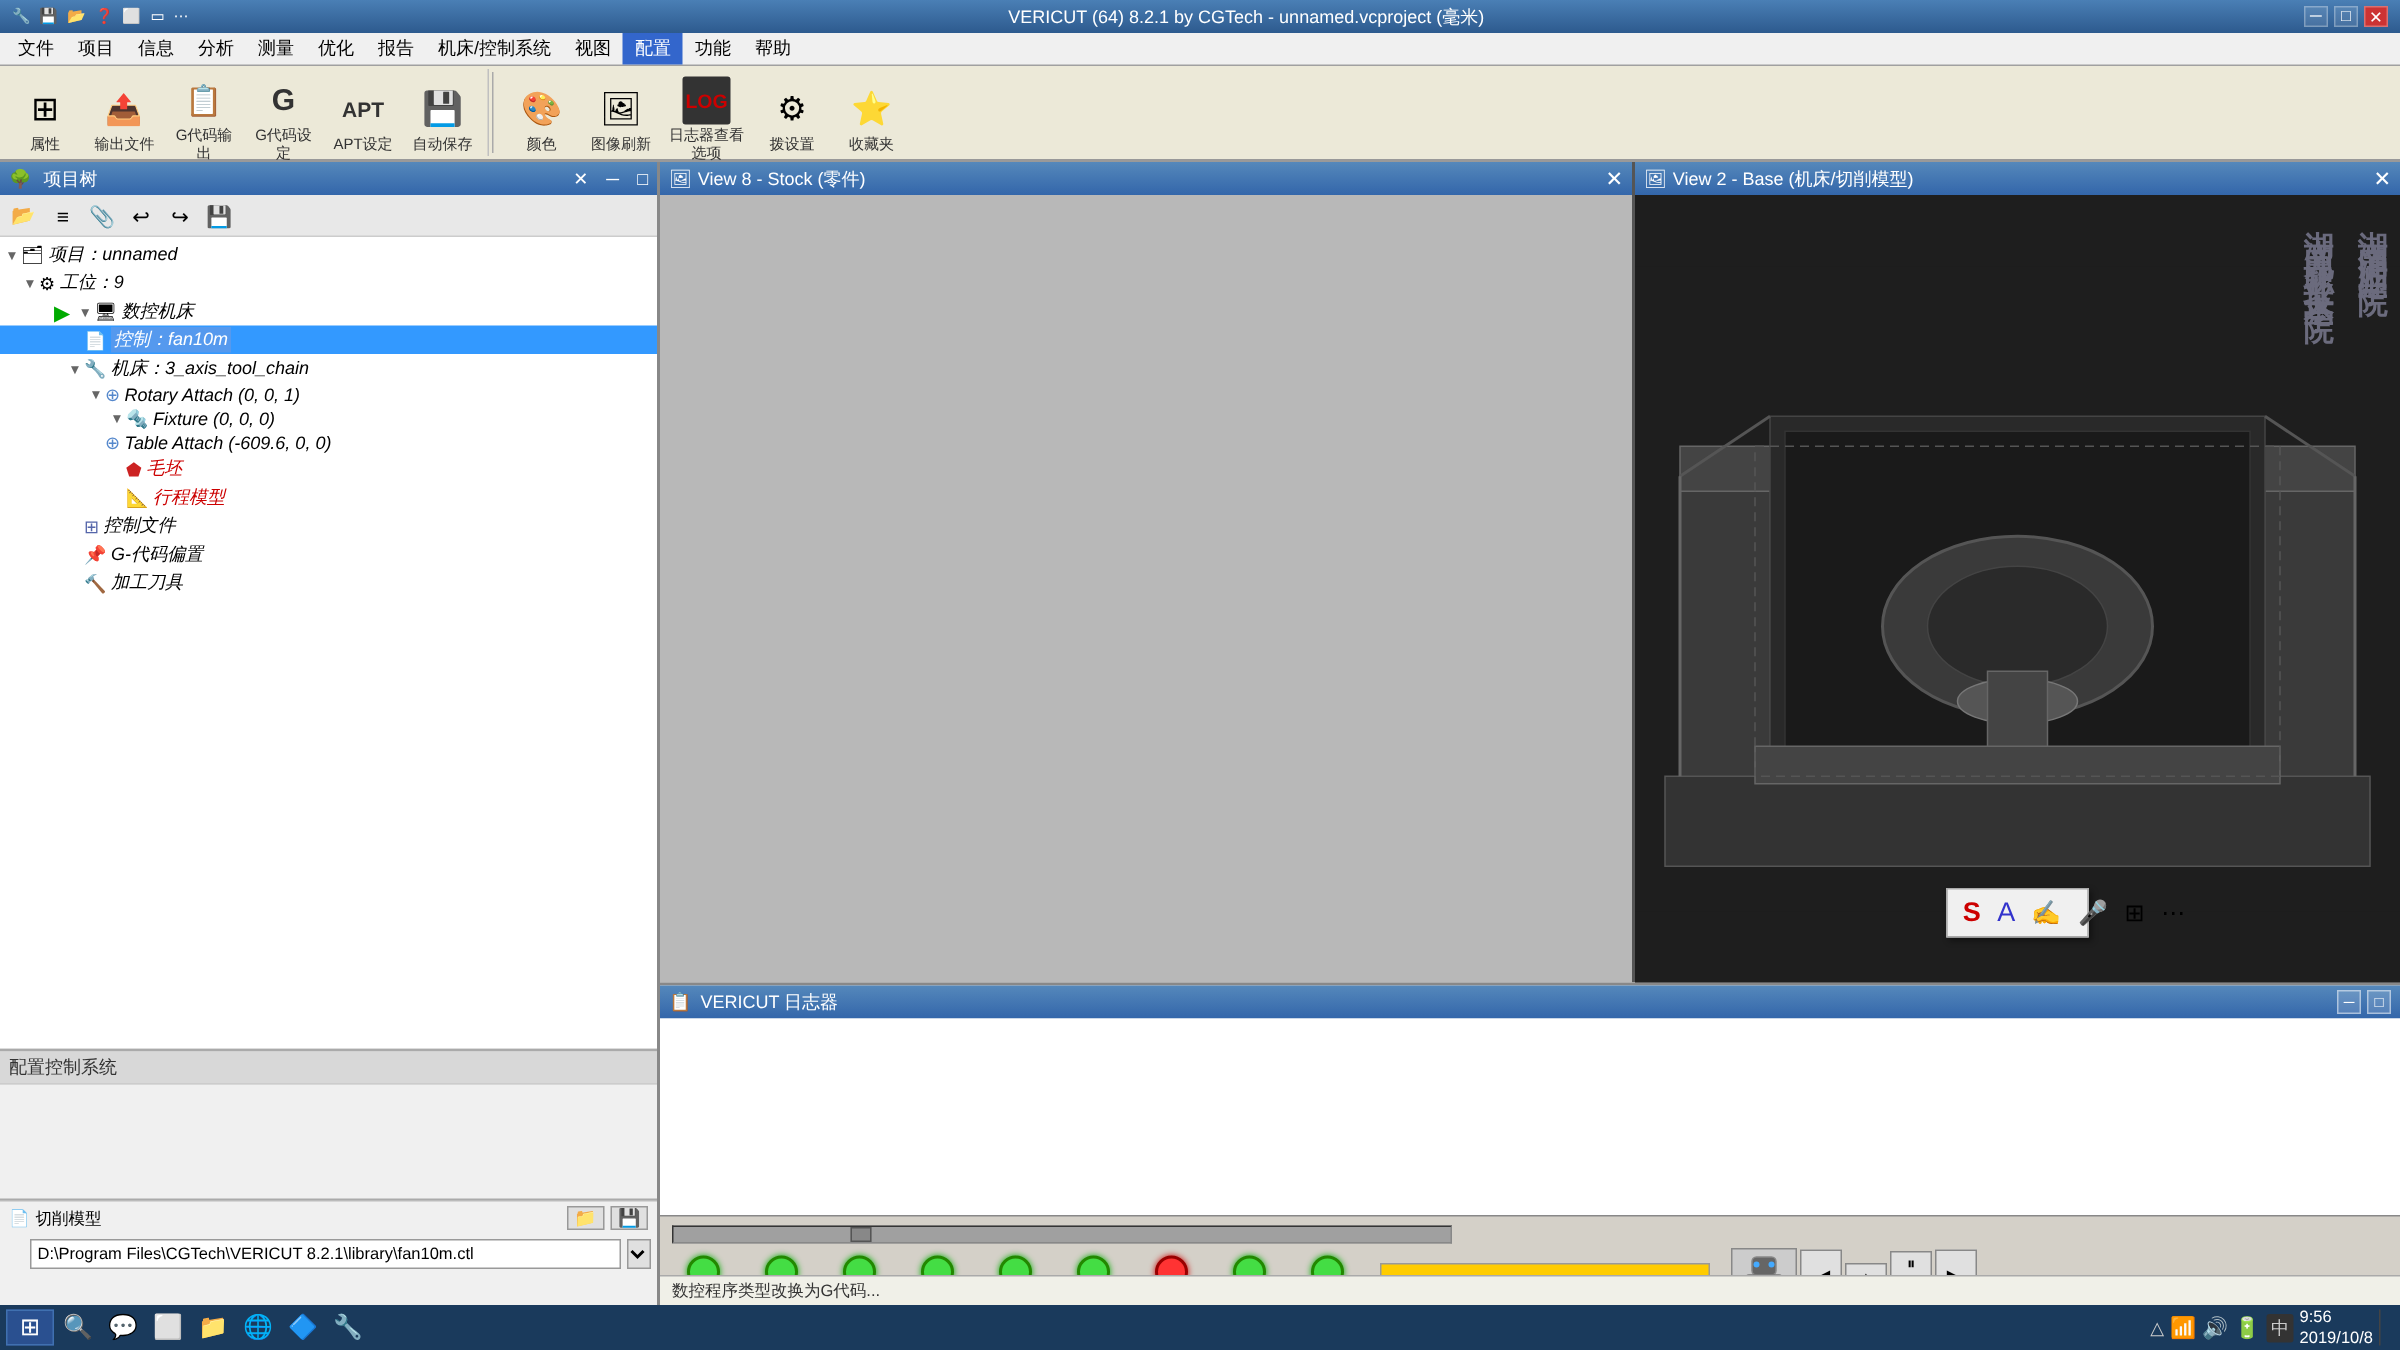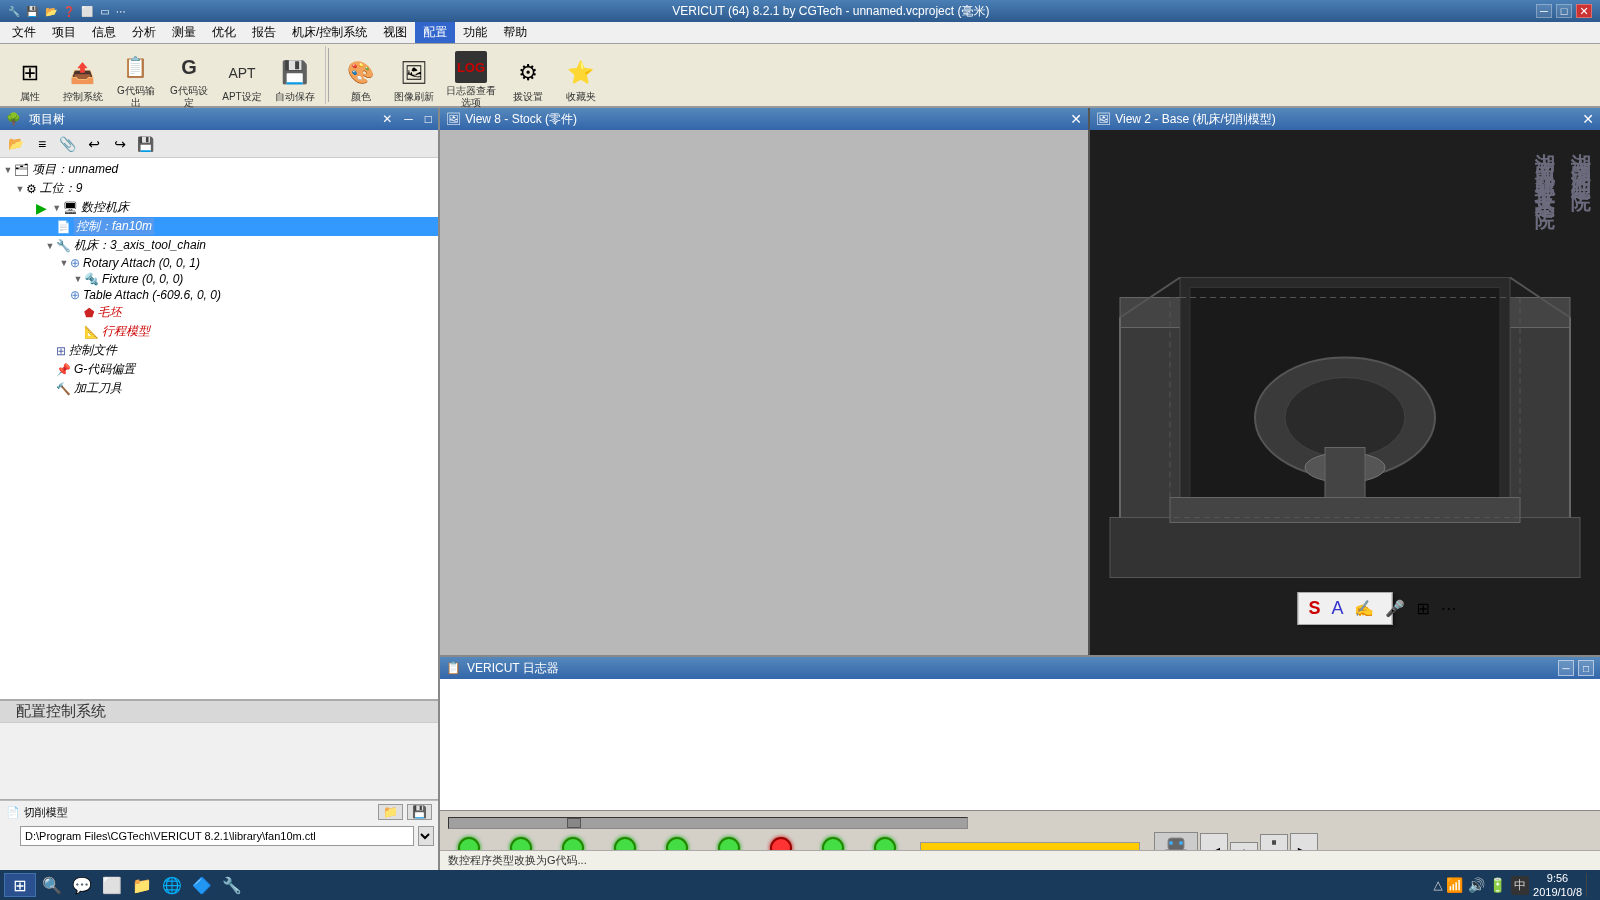--- a/index.html
+++ b/index.html
@@ -126,32 +126,32 @@
 
 <div id="toolbar" style="height:64px; background:#ece9d8; border-bottom:2px solid #999; display:flex; align-items:stretch; padding:2px 0;">
   <div class="toolbar-group" style="flex-direction:column; width:auto; padding:2px 4px;">
     <div style="display:flex; gap:1px;">
       <div class="tool-btn">
         <div class="icon-area" style="font-size:22px;">⊞</div>
         <div class="label">属性</div>
       </div>
       <div class="tool-btn">
         <div class="icon-area" style="font-size:20px;">📤</div>
-        <div class="label">控制系统</div>
+        <div class="label">输出文件</div>
       </div>
       <div class="tool-btn">
         <div class="icon-area" style="font-size:20px;">📋</div>
         <div class="label">G代码输出</div>
       </div>
       <div class="tool-btn">
         <div class="icon-area" style="font-size:20px; font-weight:bold; color:#333;">G</div>
         <div class="label">G代码设定</div>
       </div>
       <div class="tool-btn">
-        <div class="icon-area" style="font-size:14px; font-weight:normal; color:#333;">APT</div>
+        <div class="icon-area" style="font-size:14px; font-weight:bold; color:#333;">APT</div>
         <div class="label">APT设定</div>
       </div>
       <div class="tool-btn">
         <div class="icon-area" style="font-size:22px;">💾</div>
         <div class="label">自动保存</div>
       </div>
     </div>
     <div style="font-size:10px; color:#555; text-align:center;">项目</div>
   </div>
   <div style="width:1px; background:#aaa; margin:2px 0;"></div>
@@ -268,21 +268,21 @@
         </div>
         <div class="tree-item" style="padding-left:44px;">
           <span class="toggle">&nbsp;</span>
           <span class="node-icon" style="color:#888844;">🔨</span>
           <span class="node-label">加工刀具</span>
         </div>
       </div>
     </div>
 
     <div style="height:100px; background:#f0f0f0; border-bottom:1px solid #aaa; border-top:1px solid #aaa;">
-      <div style="height:22px; background:#d8d8d8; border-bottom:1px solid #ccc; display:flex; align-items:center; padding:0 16px; font-size:15px; color:#333;">配置控制系统</div>
+      <div style="height:22px; background:#d8d8d8; border-bottom:1px solid #ccc; display:flex; align-items:center; padding:0 6px; font-size:12px; color:#333;">配置控制系统</div>
     </div>
 
     <div style="height:70px; background:#f0f0f0; border-top:1px solid #bbb;">
       <div style="height:22px; display:flex; align-items:center; padding:0 6px; font-size:11px; gap:4px;">
         <span>📄</span>
         <span>切削模型</span>
         <span style="margin-left:auto; cursor:pointer; border:1px solid #999; background:#e0e0e0; padding:0 4px; font-size:12px;">📁</span>
         <span style="cursor:pointer; border:1px solid #999; background:#e0e0e0; padding:0 4px; font-size:12px;">💾</span>
       </div>
       <div style="height:26px; display:flex; align-items:center; padding:0 4px; gap:4px;">
@@ -480,19 +480,19 @@
   <div class="taskbar-icon" style="width:28px; height:24px; display:flex; align-items:center; justify-content:center; cursor:pointer; font-size:16px; color:#aac;">🌐</div>
   <div class="taskbar-icon" style="width:28px; height:24px; display:flex; align-items:center; justify-content:center; cursor:pointer; font-size:16px; color:#aac;">🔷</div>
   <div class="taskbar-icon" style="width:28px; height:24px; display:flex; align-items:center; justify-content:center; cursor:pointer; font-size:16px; color:#aac;">🔧</div>
 
   <div id="taskbar-right" style="margin-left:auto; display:flex; align-items:center; gap:4px; padding-right:4px;">
     <span style="font-size:12px; color:#ccc; cursor:pointer;">△</span>
     <span style="font-size:14px; color:#ccc; cursor:pointer;">📶</span>
     <span style="font-size:14px; color:#ccc; cursor:pointer;">🔊</span>
     <span style="font-size:14px; color:#ccc; cursor:pointer;">🔋</span>
     <span style="font-size:12px; color:#ccc; cursor:pointer; background:#333; padding:1px 3px; border-radius:2px;">中</span>
-    <div id="clock" style="color:white; font-size:11px; text-align:center; line-height:1.3;">
+    <div id="clock" style="color:white; font-size:11px; text-align:left; line-height:1.3;">
       <div>9:56</div>
       <div>2019/10/8</div>
     </div>
     <span style="width:6px; height:24px; border-left:1px solid #444; cursor:pointer;"></span>
   </div>
 </div>
 
 </body></html>

